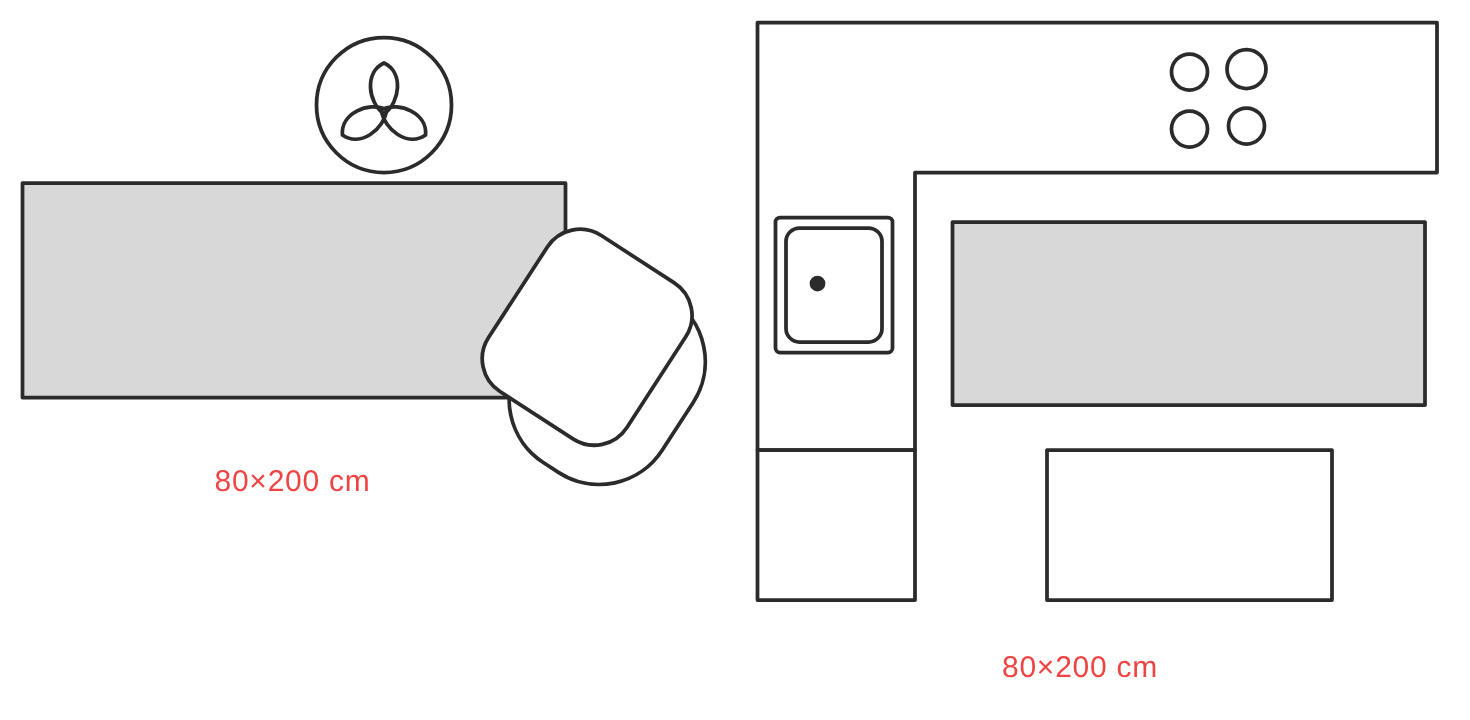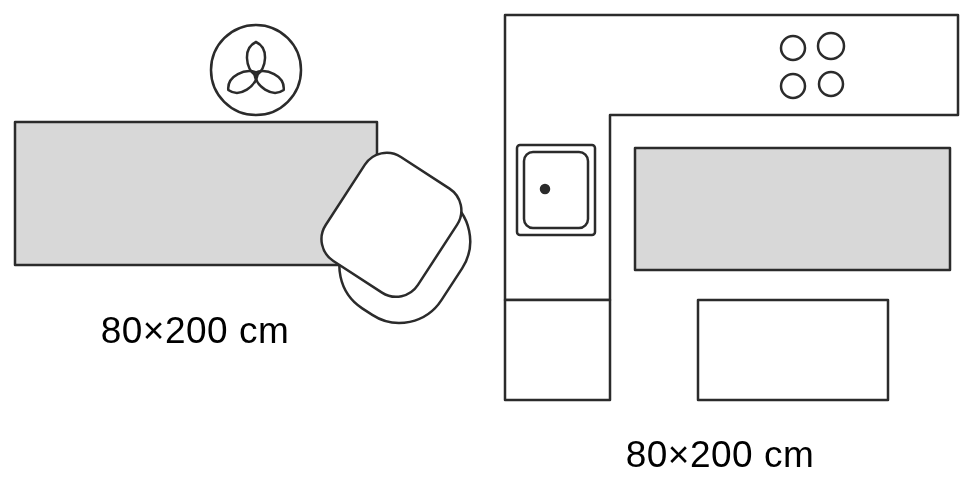--- a/index.html
+++ b/index.html
@@ -17,22 +17,22 @@
     height: 480px;
   }
   svg {
     position: absolute;
     left: 0;
     top: 0;
     display: block;
   }
   .size-label {
     position: absolute;
-    font-size: 37px;
-    color: #000000;
+    font-size: 20px;
+    color: #ef4444;
     letter-spacing: 0.5px;
     white-space: nowrap;
     transform: translateX(-50%);
   }
   .size-label.left  { left: 195px; top: 310px; }
   .size-label.right { left: 720px; top: 434px; }
 </style>
 </head>
 <body>
 

